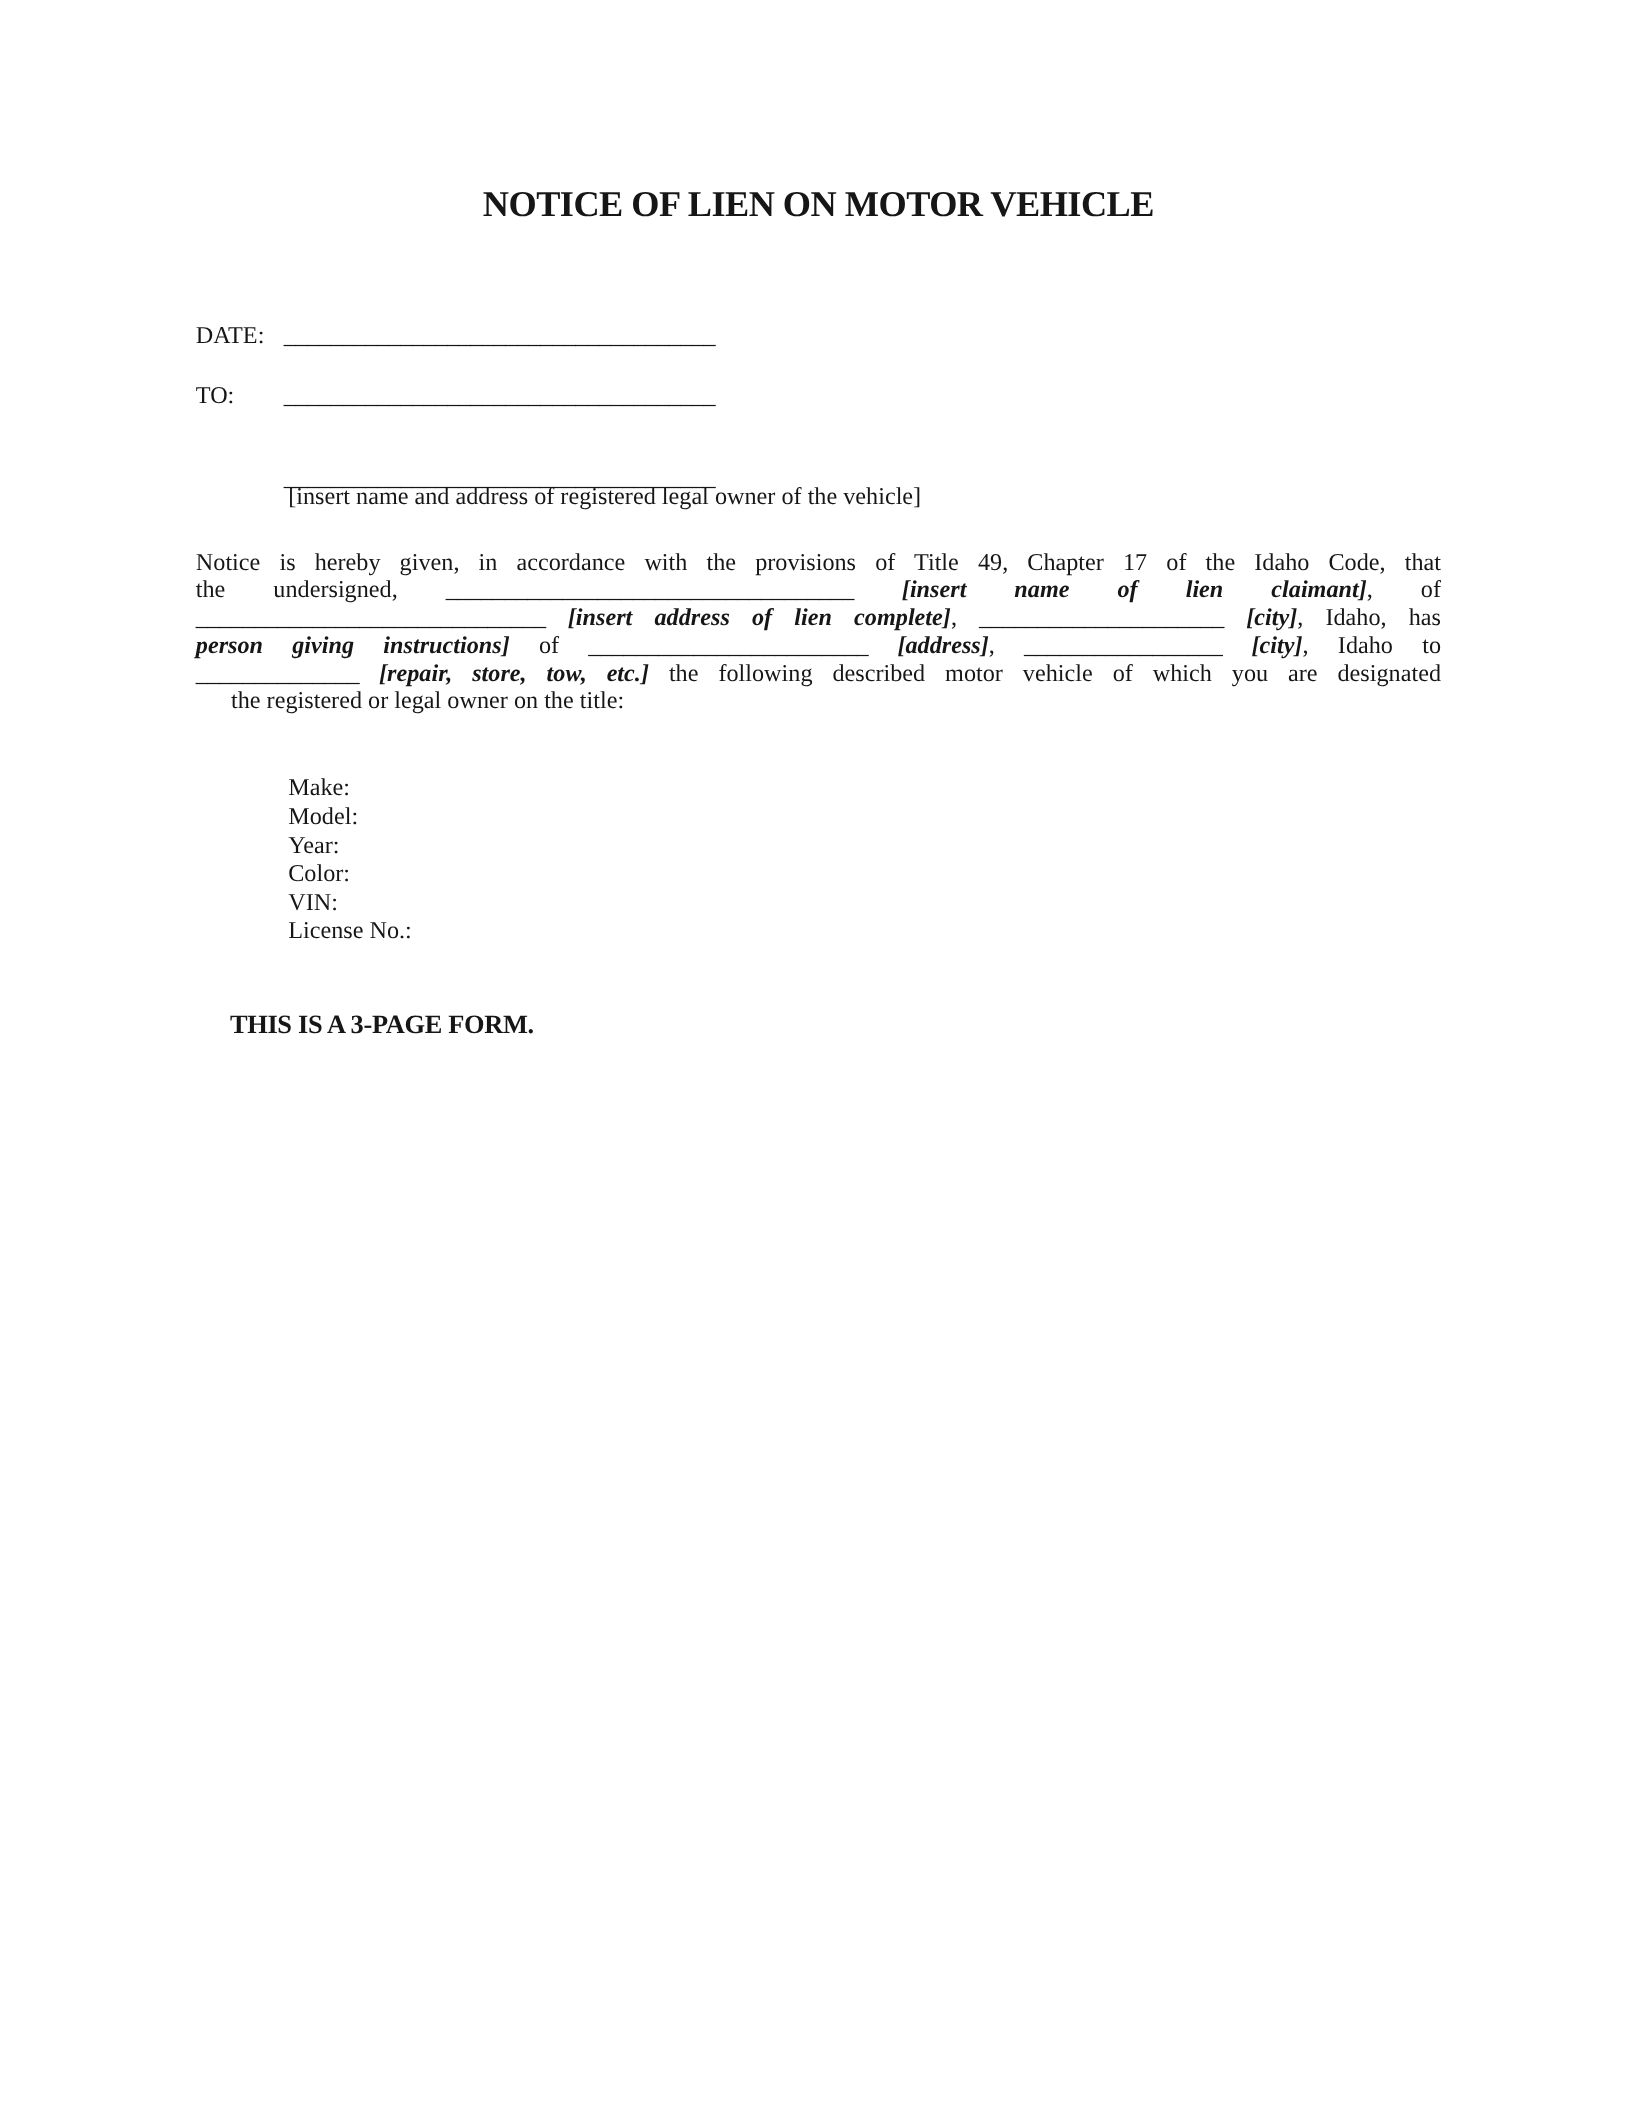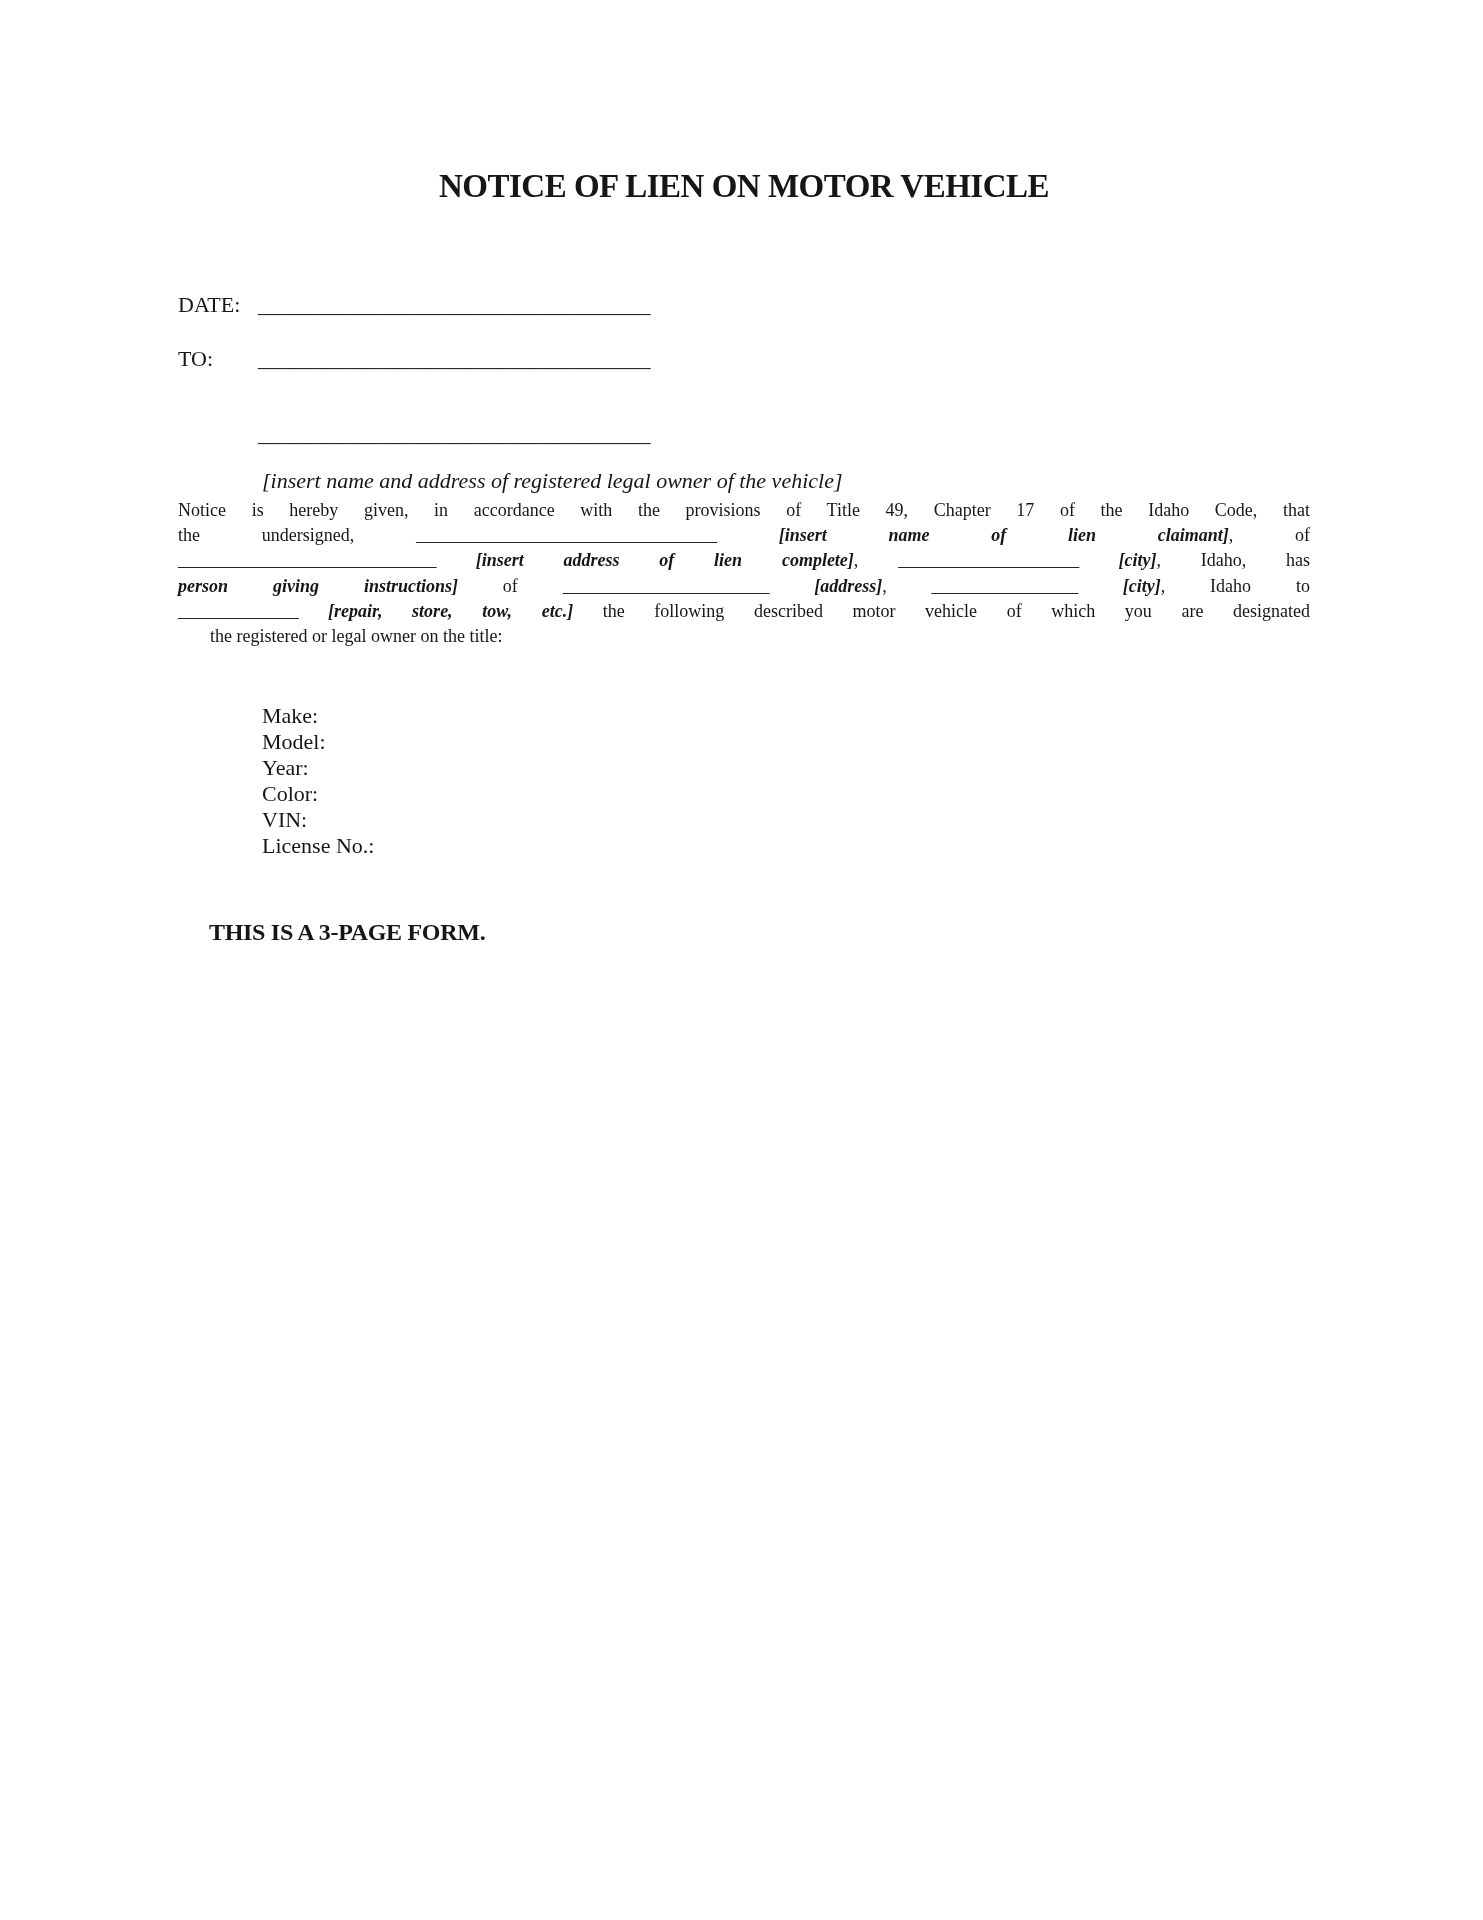--- a/index.html
+++ b/index.html
@@ -13,25 +13,25 @@
   .content { position: absolute; left: 178px; top: 0; width: 1132px; height: 1616px; }
   .doc-title {
     position: absolute; top: 166px; left: 0; width: 100%;
     text-align: center; font-weight: bold; font-size: 33px; line-height: 40px;
     letter-spacing: -0.5px; white-space: nowrap;
   }
   .hrow { position: absolute; left: 0; width: 100%; font-size: 22px; line-height: 26px; white-space: nowrap; }
   .date-row { top: 292px; }
   .to-row   { top: 346px; }
   .addr-row { top: 421px; padding-left: 80px; box-sizing: border-box; }
-  .caption-row { position: absolute; top: 468px; left: 0; width: 100%; padding-left: 84px; box-sizing: border-box;
-                 font-size: 22px; line-height: 26px; font-style: italic; white-space: nowrap; }
+  .caption-row { position: absolute; top: 438px; left: 0; width: 100%; padding-left: 84px; box-sizing: border-box;
+                 font-size: 22px; line-height: 26px; white-space: nowrap; }
   .lbl { display: inline-block; width: 80px; }
   .blank { letter-spacing: -0.4px; }
-  .paragraph { position: absolute; top: 498px; left: 0; width: 100%; font-size: 18px; }
+  .paragraph { position: absolute; top: 498px; left: 0; width: 100%; font-size: 22px; }
   .pline { text-align: justify; text-align-last: justify; line-height: 25.2px; }
   .pline.last { text-align: justify; text-align-last: auto; margin-left: 32px; }
   .it { font-style: italic; font-weight: bold; }
   .vehicle-list { position: absolute; top: 703px; left: 84px; font-size: 22px; line-height: 26px; }
   .page-note { position: absolute; top: 918px; left: 0; font-size: 24px; line-height: 28px; font-weight: bold; letter-spacing: -0.3px; margin-left: 31px; }
 </style>
 </head>
 <body>
 
 <div class="content">

